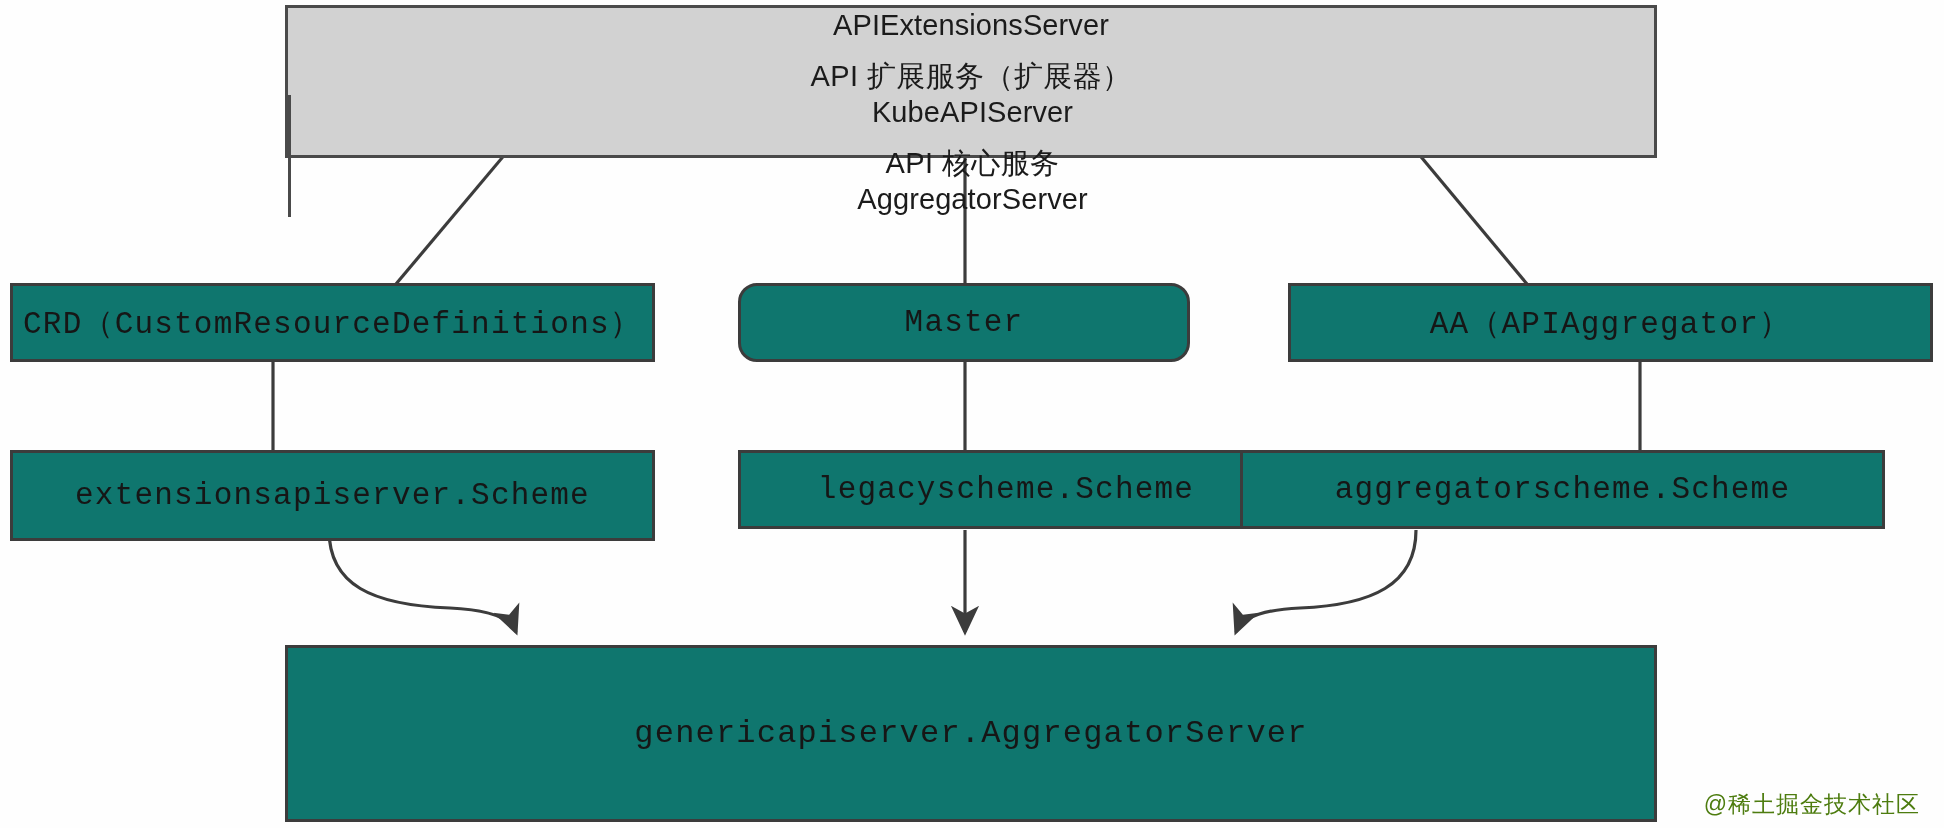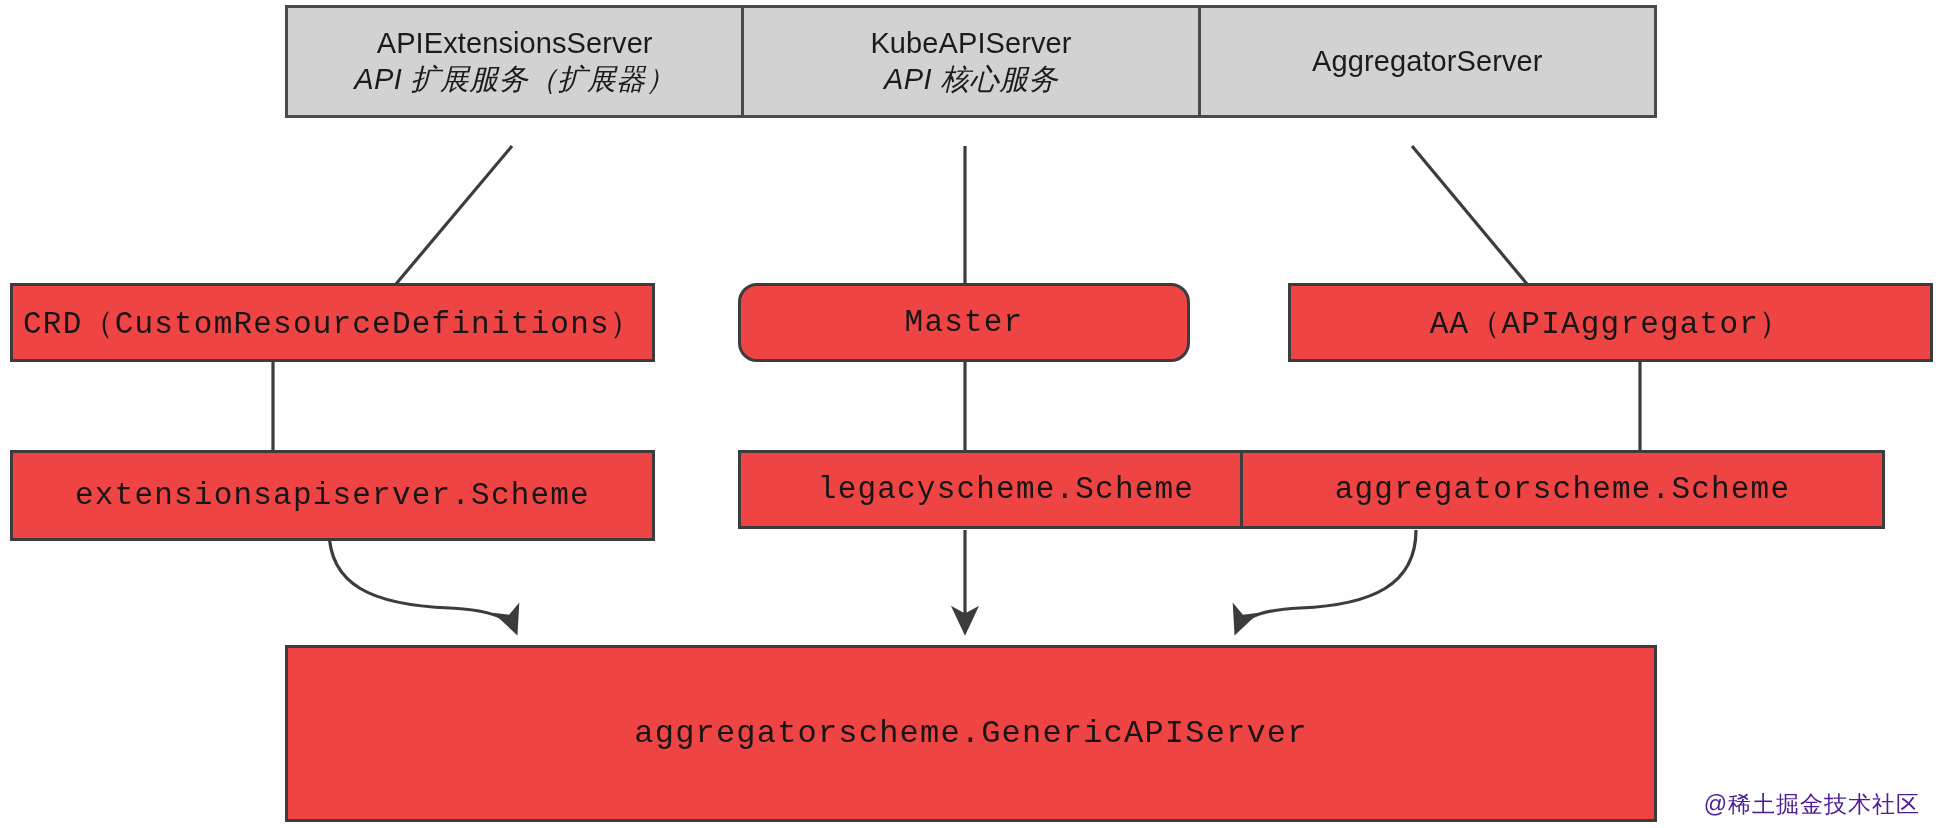--- a/index.html
+++ b/index.html
@@ -27,26 +27,27 @@
     height: 828px;
     pointer-events: none;
   }
 
   
   .server-band {
     position: absolute;
     left: 285px;
     top: 5px;
     width: 1372px;
-    height: 113px;
+    height: 153px;
     background: #d2d2d2;
     border: 3px solid #4a4a4a;
     box-sizing: border-box;
     display: flex;
     z-index: 3;
+    flex-direction: column;
   }
   .server-cell {
     flex: 1 1 0;
     position: relative;
     display: flex;
     flex-direction: column;
     align-items: center;
     justify-content: center;
     text-align: center;
     color: #1b1b1b;
@@ -59,28 +60,27 @@
     font-size: 29px;
     line-height: 1.22;
     letter-spacing: 0.1px;
     white-space: nowrap;
   }
   .server-cell .zh {
     font-size: 29px;
     line-height: 1.22;
     letter-spacing: 0.4px;
     white-space: nowrap;
-    margin-top: 0;
-    font-style: italic;
+    margin-top: 16px;
   }
 
   
   .node-box {
     position: absolute;
-    background: #ef4444;
+    background: #0f766e;
     border: 3px solid #3c3c3c;
     box-sizing: border-box;
     display: flex;
     align-items: center;
     justify-content: center;
     text-align: center;
     z-index: 3;
   }
   .node-box .mono {
     font-family: "Liberation Mono", "DejaVu Sans Mono", monospace;
@@ -108,21 +108,21 @@
     height: 177px;
   }
   #box-generic .mono { font-size: 32px; }
 
   
   .watermark {
     position: absolute;
     right: 24px;
     bottom: 8px;
     font-size: 23px;
-    color: #4c1d95;
+    color: #4d7c0f;
     letter-spacing: 1px;
     user-select: none;
     z-index: 5;
   }
 </style>
 </head>
 <body>
 
 <div id="canvas">
 
@@ -188,18 +188,18 @@
 
   <div class="node-box" id="box-leg-scheme">
     <span class="mono">legacyscheme.Scheme</span>
   </div>
 
   <div class="node-box" id="box-agg-scheme">
     <span class="mono">aggregatorscheme.Scheme</span>
   </div>
 
   <div class="node-box" id="box-generic">
-    <span class="mono">aggregatorscheme.GenericAPIServer</span>
+    <span class="mono">genericapiserver.AggregatorServer</span>
   </div>
 
   <div class="watermark">@稀土掘金技术社区</div>
 
 </div>
 
 </body></html>

